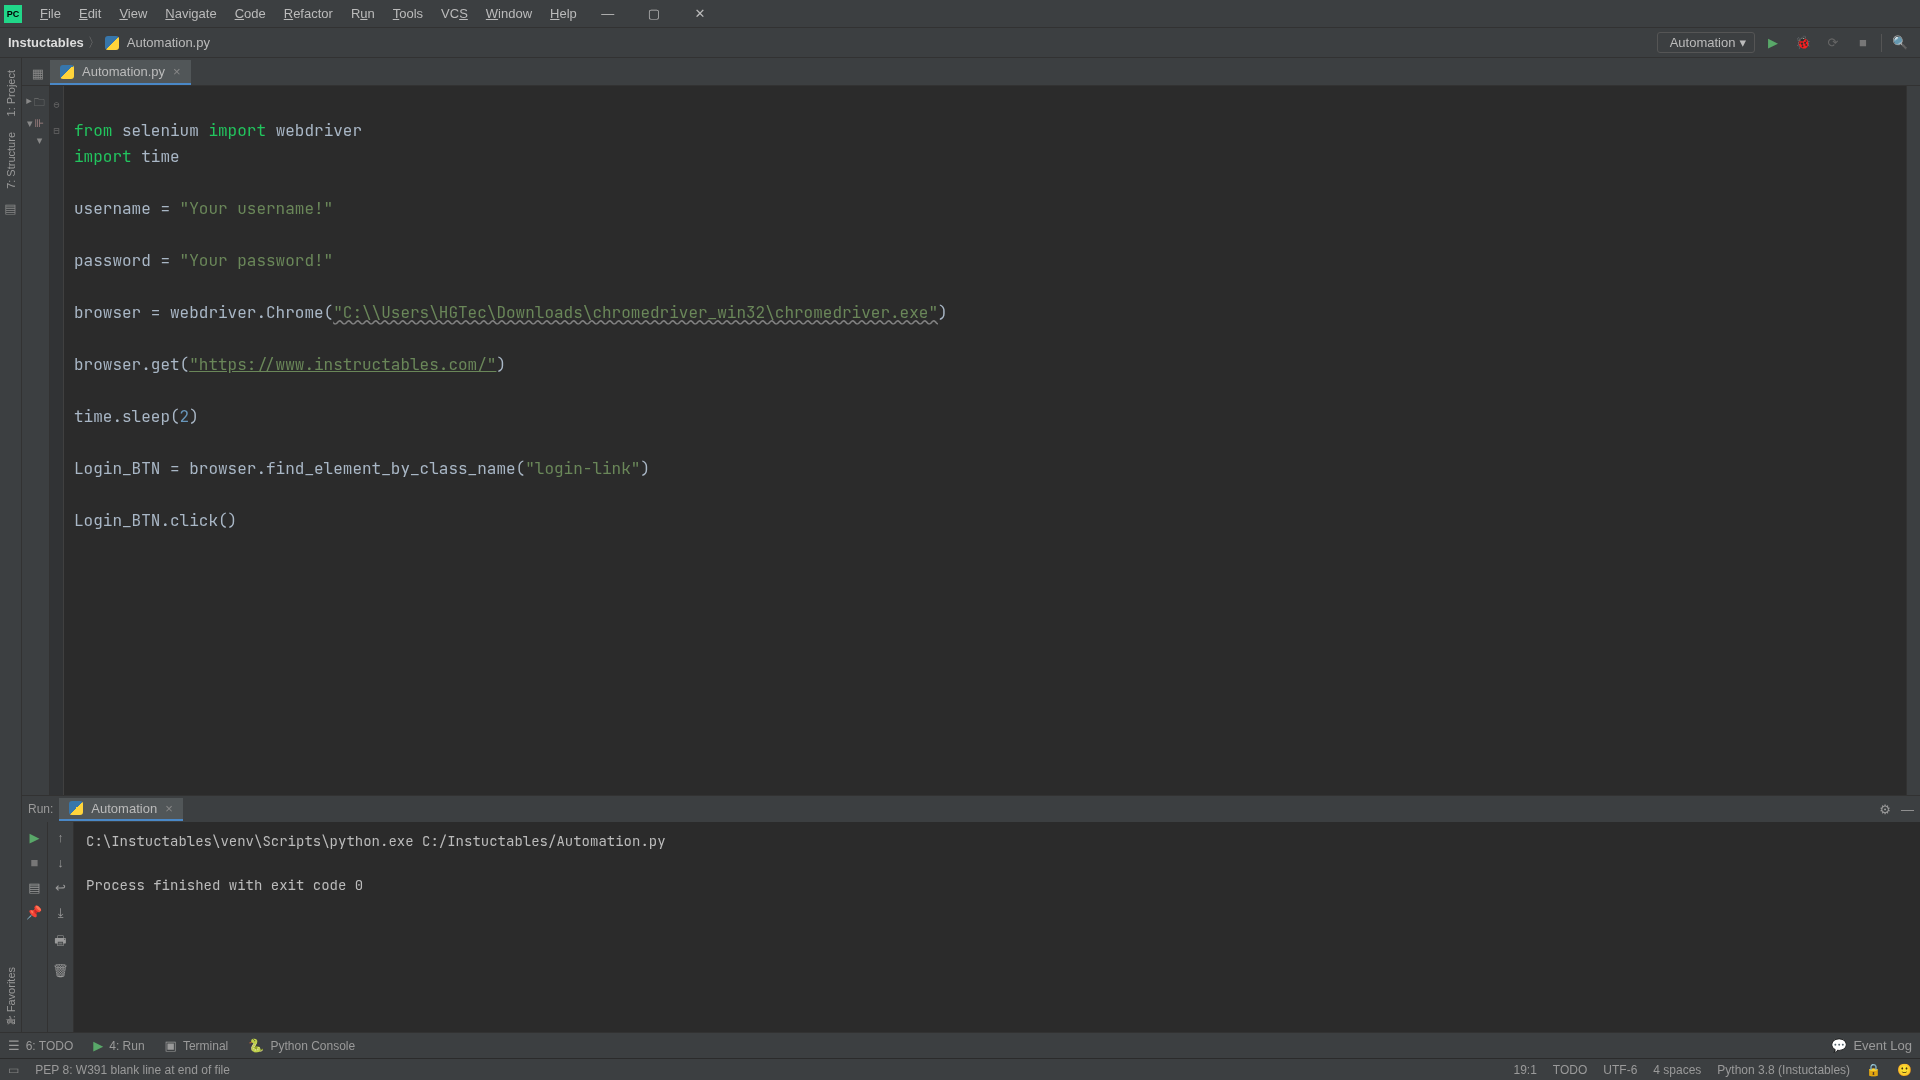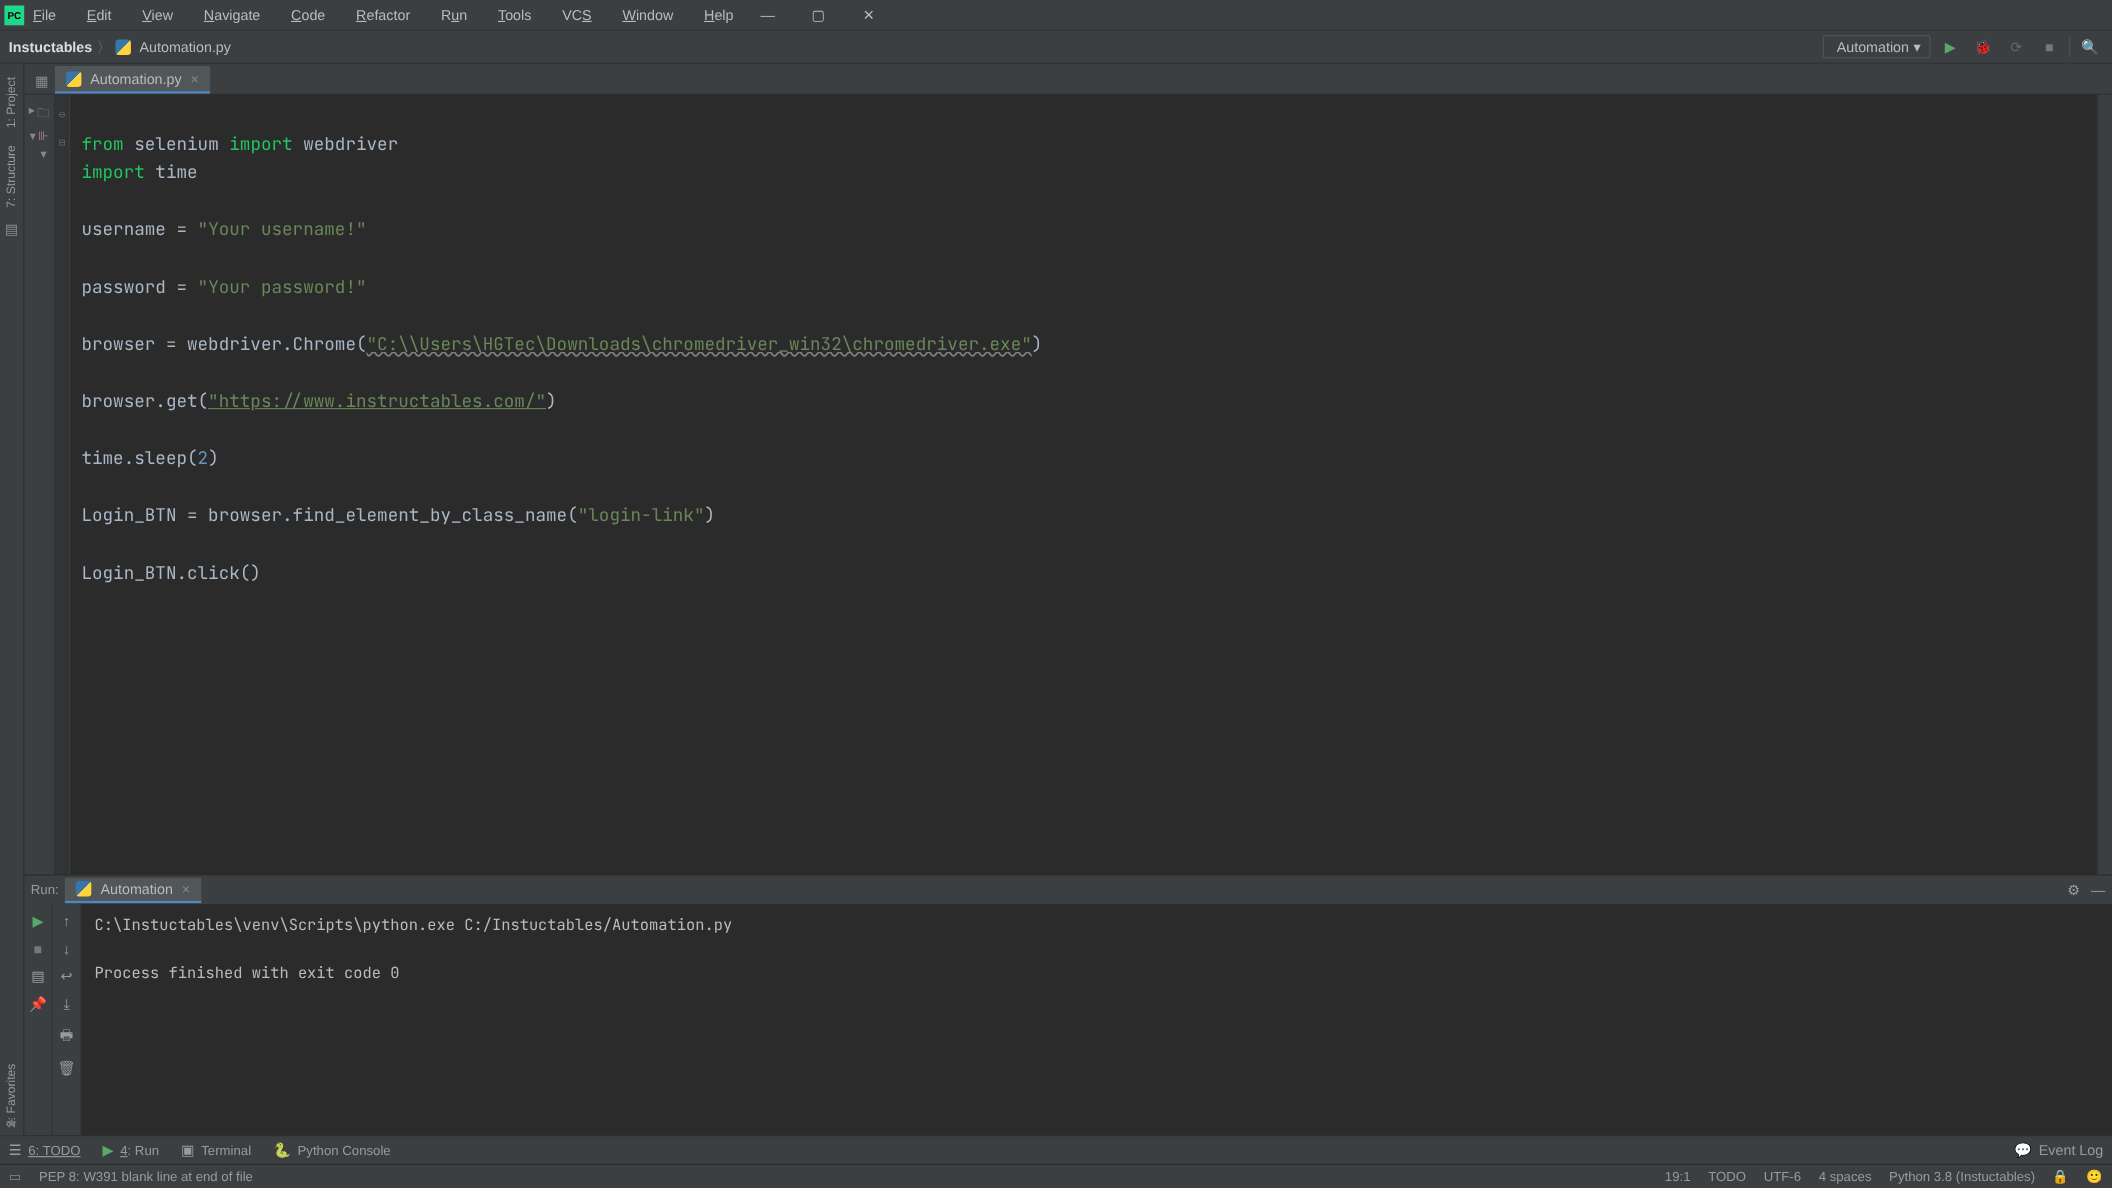--- a/index.html
+++ b/index.html
@@ -22,22 +22,23 @@
 }
 .app-icon {
   width: 18px; height: 18px;
   background: #21d789;
   display: flex;
   align-items: center;
   justify-content: center;
   font-size: 9px;
   font-weight: bold;
   color: #000;
-}
-.menubar { display: flex; gap: 12px; }
+  margin-right: 10px;
+}
+.menubar { display: flex; gap: 2px; }
 .menu-item {
   padding: 3px 8px;
   color: #bbbbbb;
   cursor: pointer;
 }
 .menu-item .u { text-decoration: underline; }
 .window-title {
   flex: 1;
   text-align: left;
   padding-left: 30px;
@@ -313,21 +314,21 @@
   border-top: 1px solid #2b2b2b;
   display: flex;
   align-items: center;
   padding: 0 8px;
   font-size: 12px;
   color: #9a9a9a;
   gap: 16px;
 }
 .statusbar .msg-icon { color: #888; }
 .statusbar .spacer { flex: 1; }
-.u { text-decoration: underline; }
+.u { }
 </style>
 </head>
 <body>
 
 <div class="titlebar">
   <div class="app-icon">PC</div>
   <div class="menubar">
     <div class="menu-item"><span class="u">F</span><span></span>ile</div>
     <div class="menu-item"><span class="u">E</span>dit</div>
     <div class="menu-item"><span class="u">V</span>iew</div>

